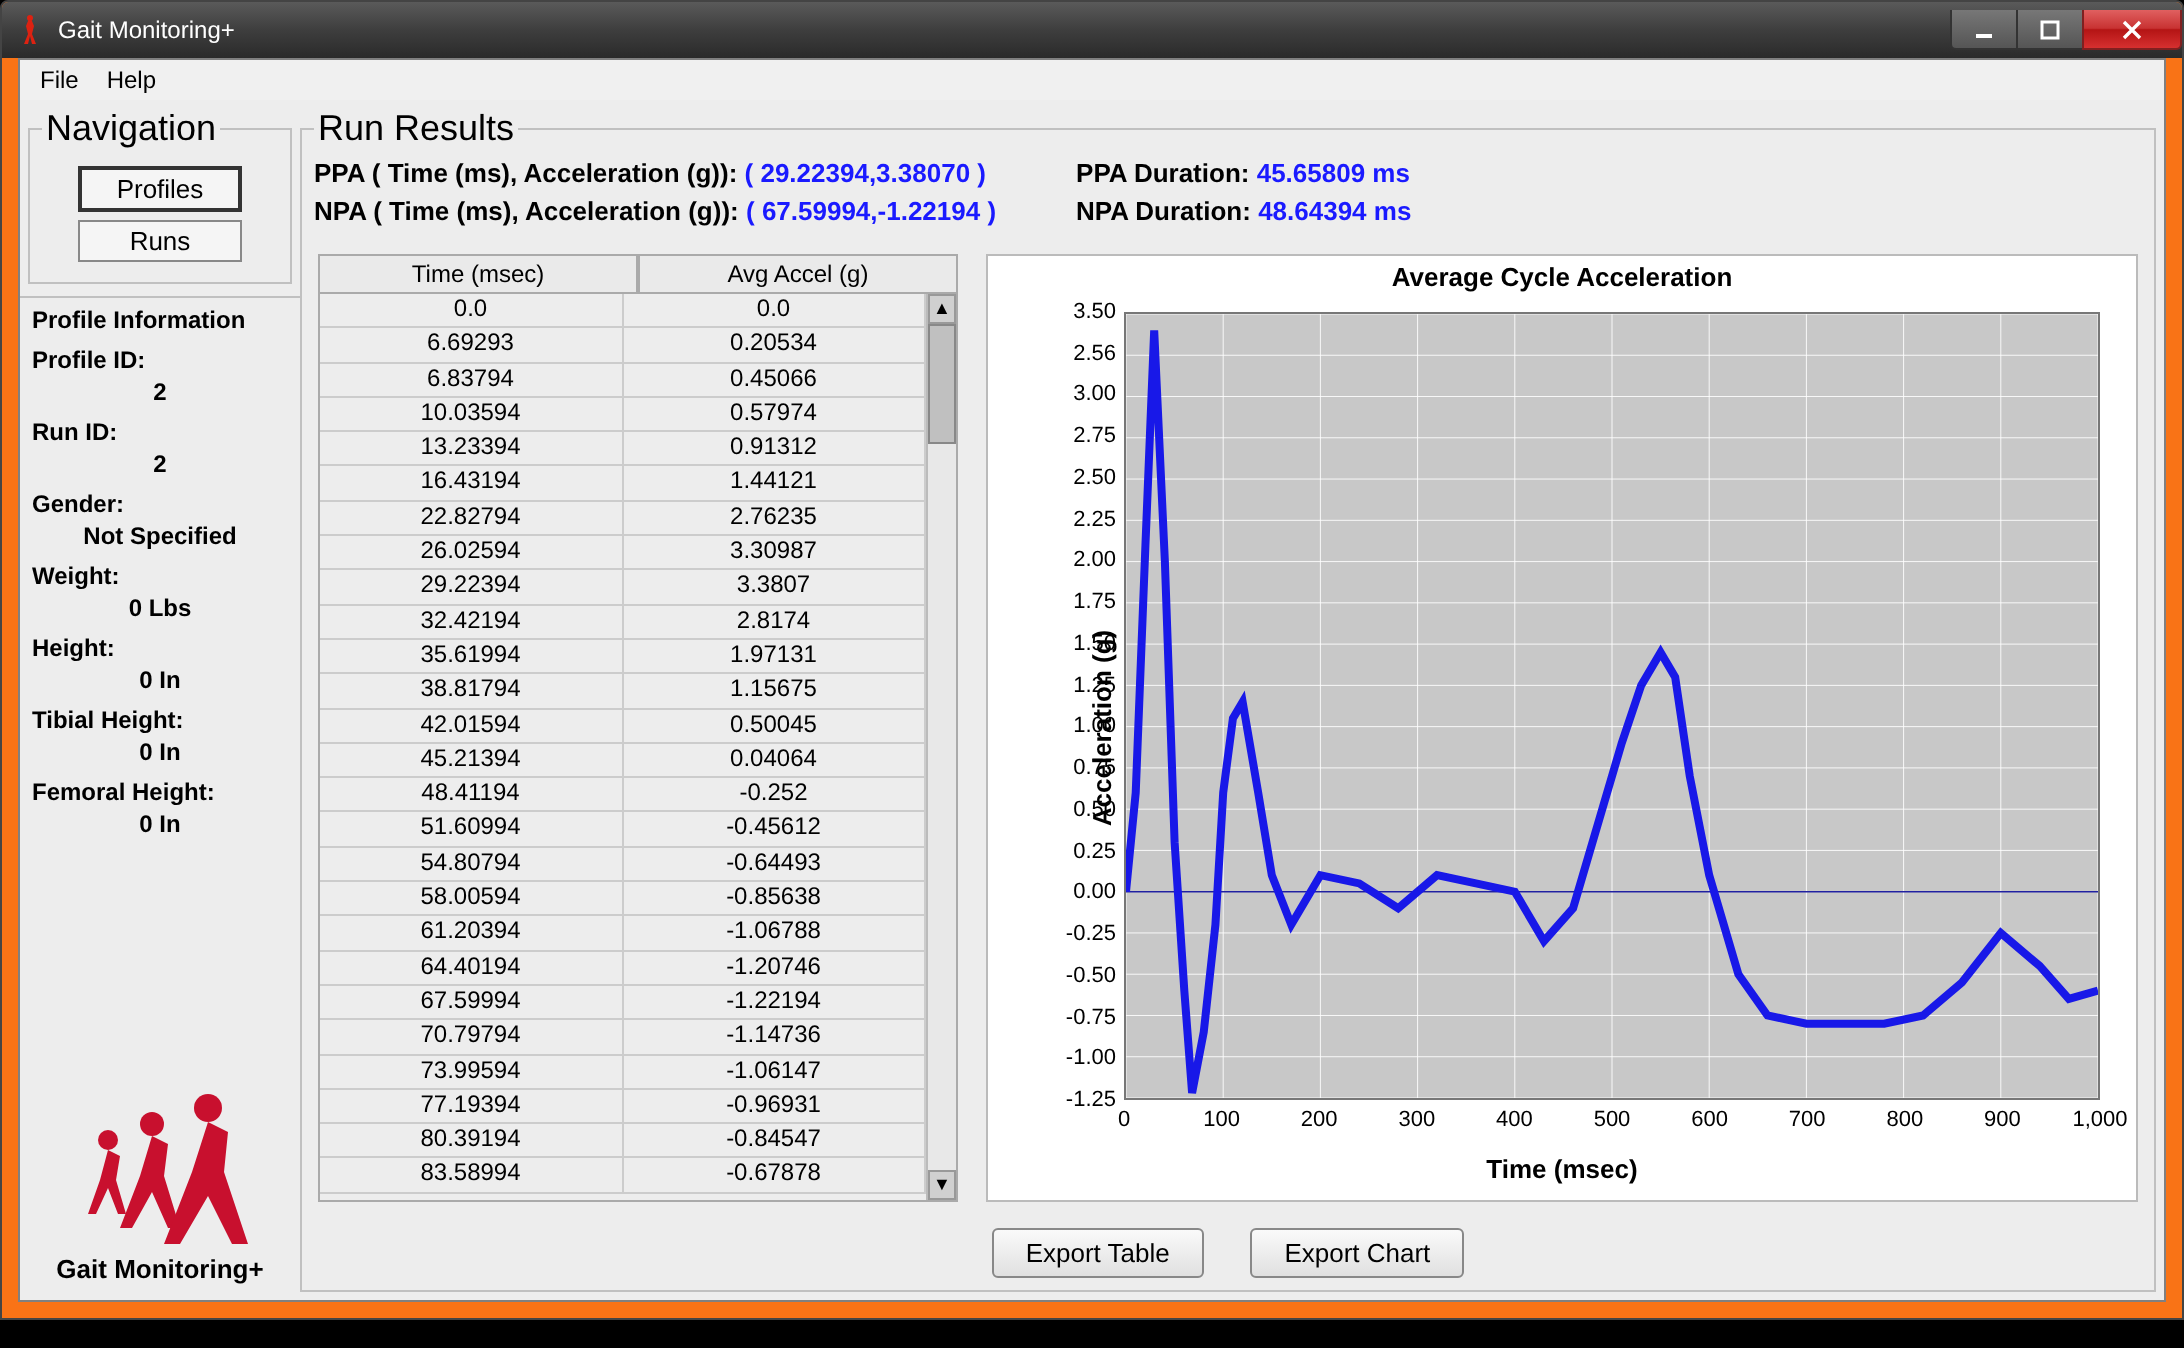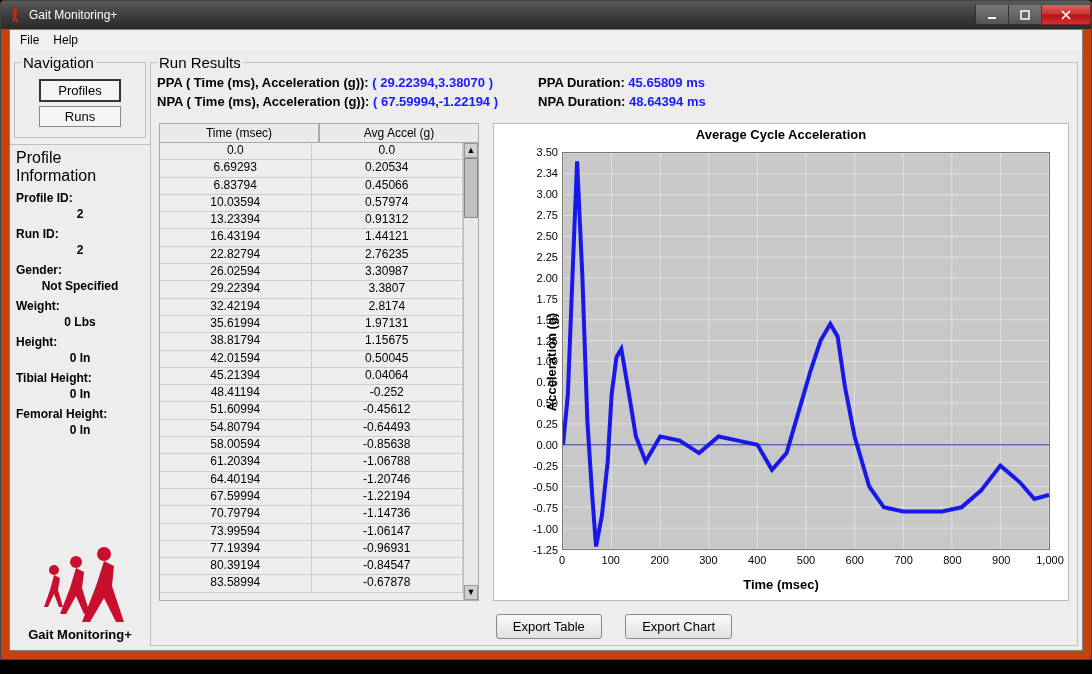--- a/index.html
+++ b/index.html
@@ -7,21 +7,21 @@
     margin: 0; padding: 0;
     font-family: "Segoe UI", Tahoma, Arial, sans-serif;
     font-size: 12px;
     background: #000;
     width: 1092px; height: 674px;
     overflow: hidden;
   }
   .window {
     position: absolute;
     left: 0; top: 0; width: 1092px; height: 660px;
-    background: #c2410c;
+    background: #f97316;
     border: 1px solid #444;
     border-radius: 4px 4px 0 0;
   }
   
   .titlebar {
     height: 28px;
     background: linear-gradient(to bottom,#5a5a5a 0%,#3e3e3e 50%,#2a2a2a 100%);
     display:flex; align-items:center; justify-content:space-between;
     padding:0 0 0 6px;
     color:#fff;
@@ -57,31 +57,31 @@
   .menubar span { padding: 2px 6px; cursor:default; }
   .body {
     position:absolute; left:0; top:22px; right:0; bottom:0;
     display:flex;
   }
   
   .sidebar { width: 140px; flex:0 0 140px; padding:0; }
   fieldset.nav, fieldset.profile {
     border:1px solid #c0c0c0; margin:2px 4px 6px 4px; padding:4px 6px 6px 6px;
   }
-  fieldset legend { font-size:15px; padding:0 2px;}
+  fieldset legend { font-size:18px; padding:0 2px;}
   .navbtn, .hbtn {
     display:block; width:82px; margin:4px auto;
     border:1px solid #888; background:#f5f5f5; text-align:center;
     padding:2px 0; font-size:13px; cursor:default;
   }
   .navbtn.active { border:2px solid #333; font-weight:normal; }
   .plabel { font-weight:bold; margin-top:6px; }
   .pvalue { font-weight:bold; text-align:center; margin-top:2px; }
   .profile-block { padding: 4px 6px 2px 6px; border-top:1px solid #c0c0c0; margin-top:4px;}
-  .profile-block > div:first-child { font-size:16px; margin-bottom:2px;}
+  .profile-block > div:first-child { font-size:12px; margin-bottom:2px;font-weight:bold;}
   .logo { position:absolute; left:8px; bottom:8px; width:124px; text-align:center; }
   .logo svg { width:100px; height:80px; }
   .logo .caption { font-weight:bold; font-size:13px; }
   
   .main { flex:1; position:relative; }
   fieldset.results {
     border:1px solid #c0c0c0; margin:2px 4px 4px 0; padding:4px 6px 30px 6px;
     position:absolute; left:0; right:0; top:0; bottom:0;
   }
   .results-top { display:flex; gap:40px; margin-bottom:6px;}
@@ -337,21 +337,21 @@
                 </div>
               </div>
             </div>
 
             <div class="chart-wrap">
               <div class="chart-title">Average Cycle Acceleration</div>
               <div class="axis-title-y">Acceleration (g)</div>
               <div class="axis-title-x">Time (msec)</div>
               <div class="ylabels" id="ylabels">
                   <span style="top: 0%;">3.50</span>
-                  <span style="top: 5.26316%;">2.34</span>
+                  <span style="top: 5.26316%;">2.56</span>
                   <span style="top: 10.5263%;">3.00</span>
                   <span style="top: 15.7895%;">2.75</span>
                   <span style="top: 21.0526%;">2.50</span>
                   <span style="top: 26.3158%;">2.25</span>
                   <span style="top: 31.5789%;">2.00</span>
                   <span style="top: 36.8421%;">1.75</span>
                   <span style="top: 42.1053%;">1.50</span>
                   <span style="top: 47.3684%;">1.25</span>
                   <span style="top: 52.6316%;">1.00</span>
                   <span style="top: 57.8947%;">0.75</span>

